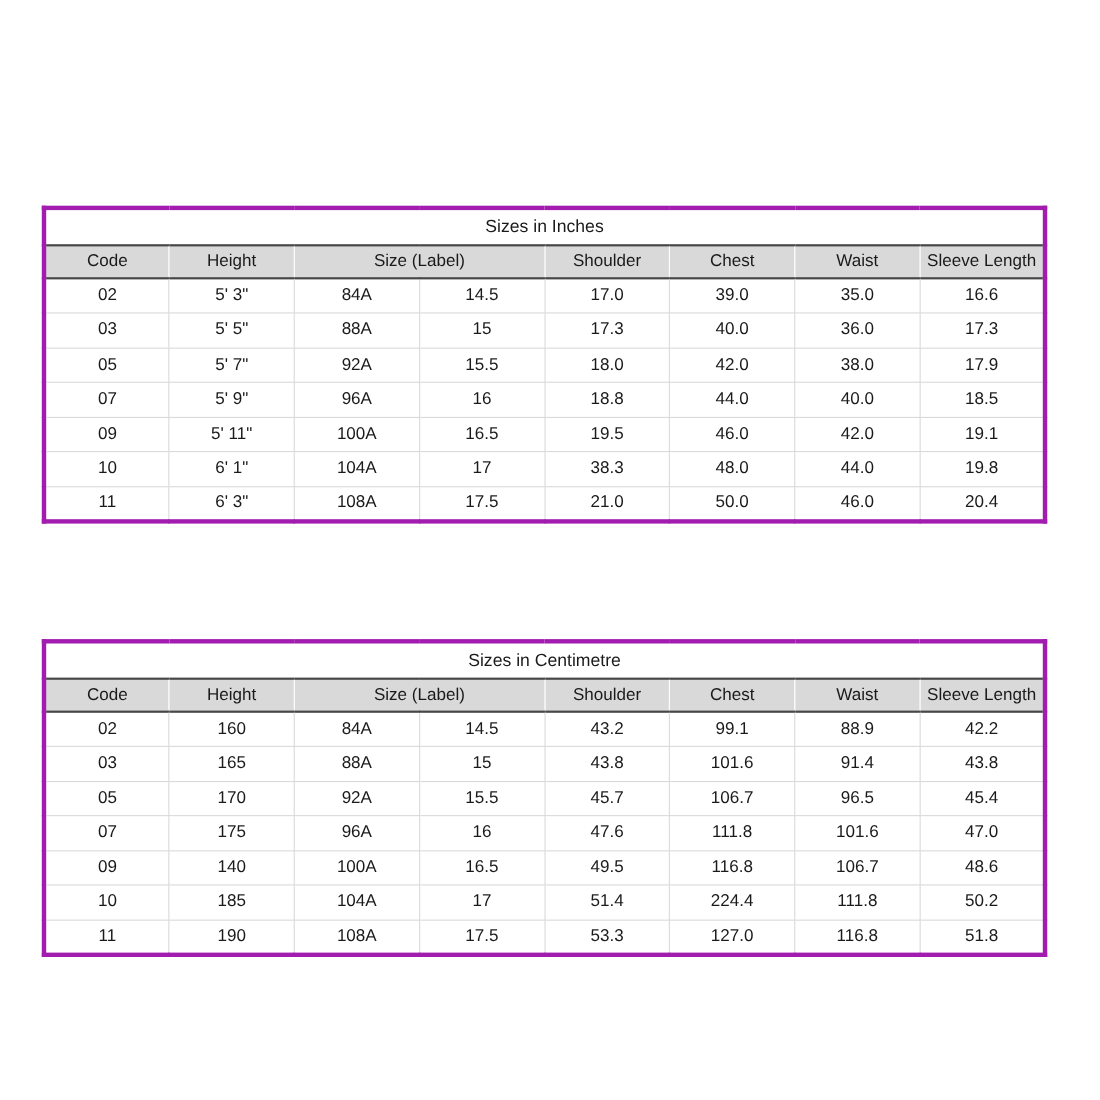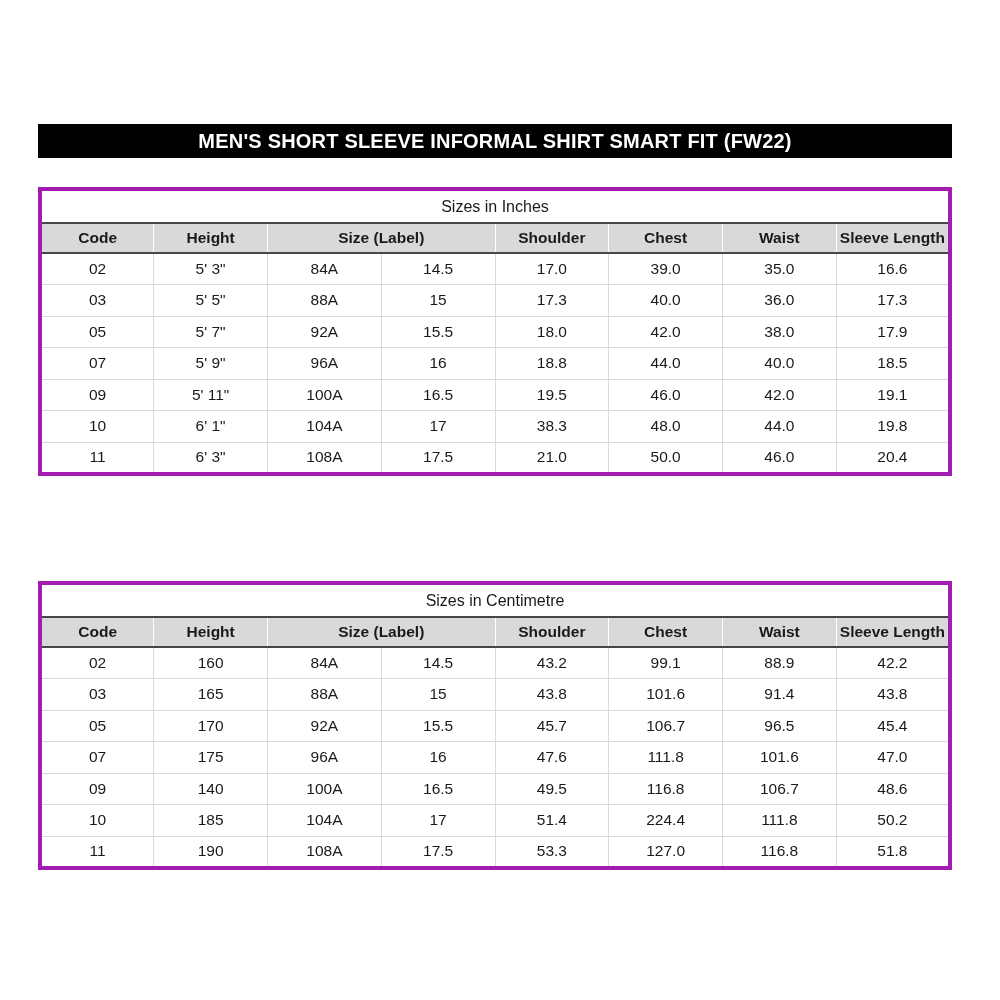--- a/index.html
+++ b/index.html
@@ -52,21 +52,21 @@
     height: 34px;
     text-align: center;
     vertical-align: middle;
     background: #ffffff;
     font-size: 16px;
     border: none;
   }
   .header-row th {
     height: 30px;
     background: #d9d9d9;
-    font-weight: bold;
+    font-weight: normal;
     text-align: center;
     vertical-align: middle;
     border-top: 2px solid #474747;
     border-bottom: 2px solid #474747;
     border-left: 1px solid #ffffff;
     border-right: 1px solid #ffffff;
     font-size: 15.5px;
     padding: 0;
   }
   .header-row th:first-child { border-left: none; }
@@ -82,23 +82,20 @@
   }
   .size-table tbody tr:last-child td { border-bottom: none; }
   .size-table tbody td:first-child  { border-left: none; }
   .size-table tbody td:last-child   { border-right: none; }
 </style>
 </head>
 <body>
 
 <div id="canvas">
 
-  <div class="banner">
-    <span>MEN'S SHORT SLEEVE INFORMAL SHIRT SMART FIT (FW22)</span>
-  </div>
 
   <table class="size-table inches">
     <colgroup>
       <col style="width:12.5%">
         <col style="width:12.5%">
         <col style="width:12.5%">
         <col style="width:12.5%">
       <col style="width:12.5%">
         <col style="width:12.5%">
         <col style="width:12.5%">

